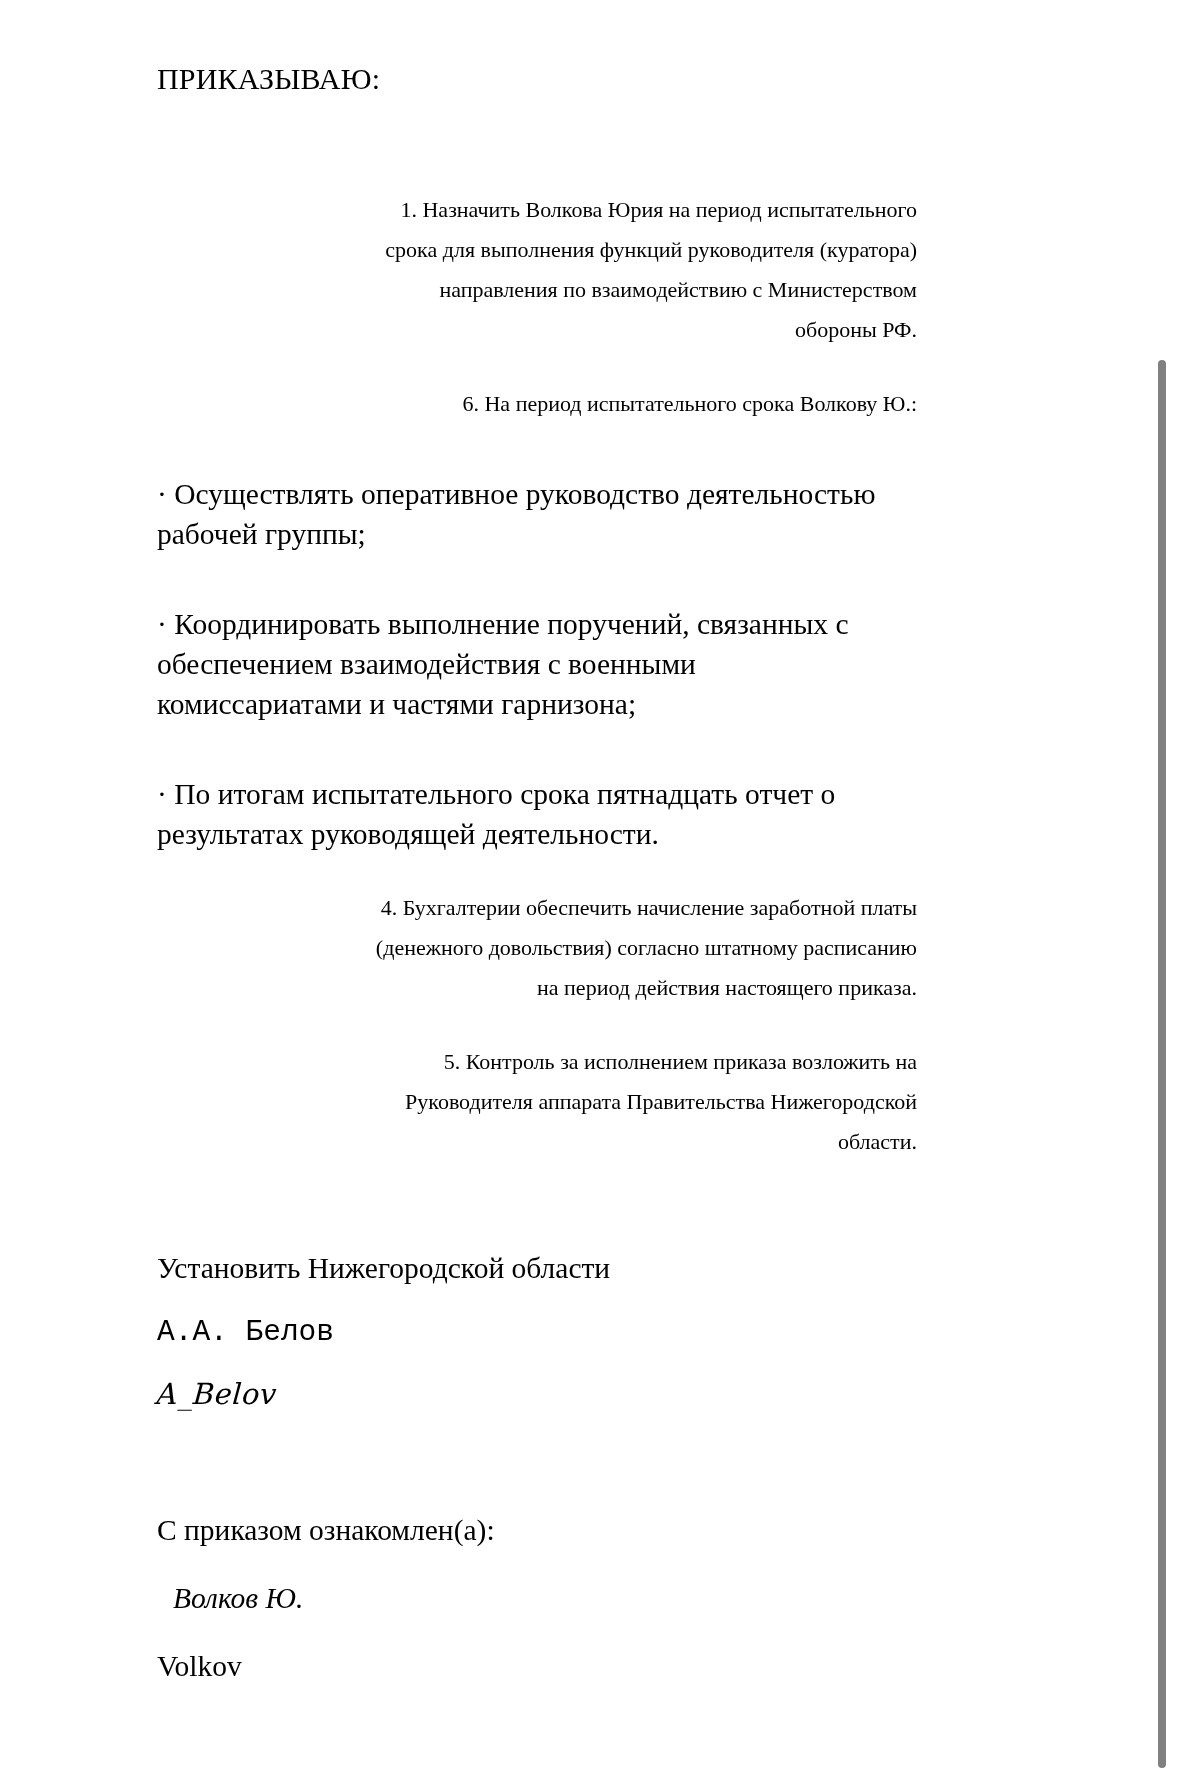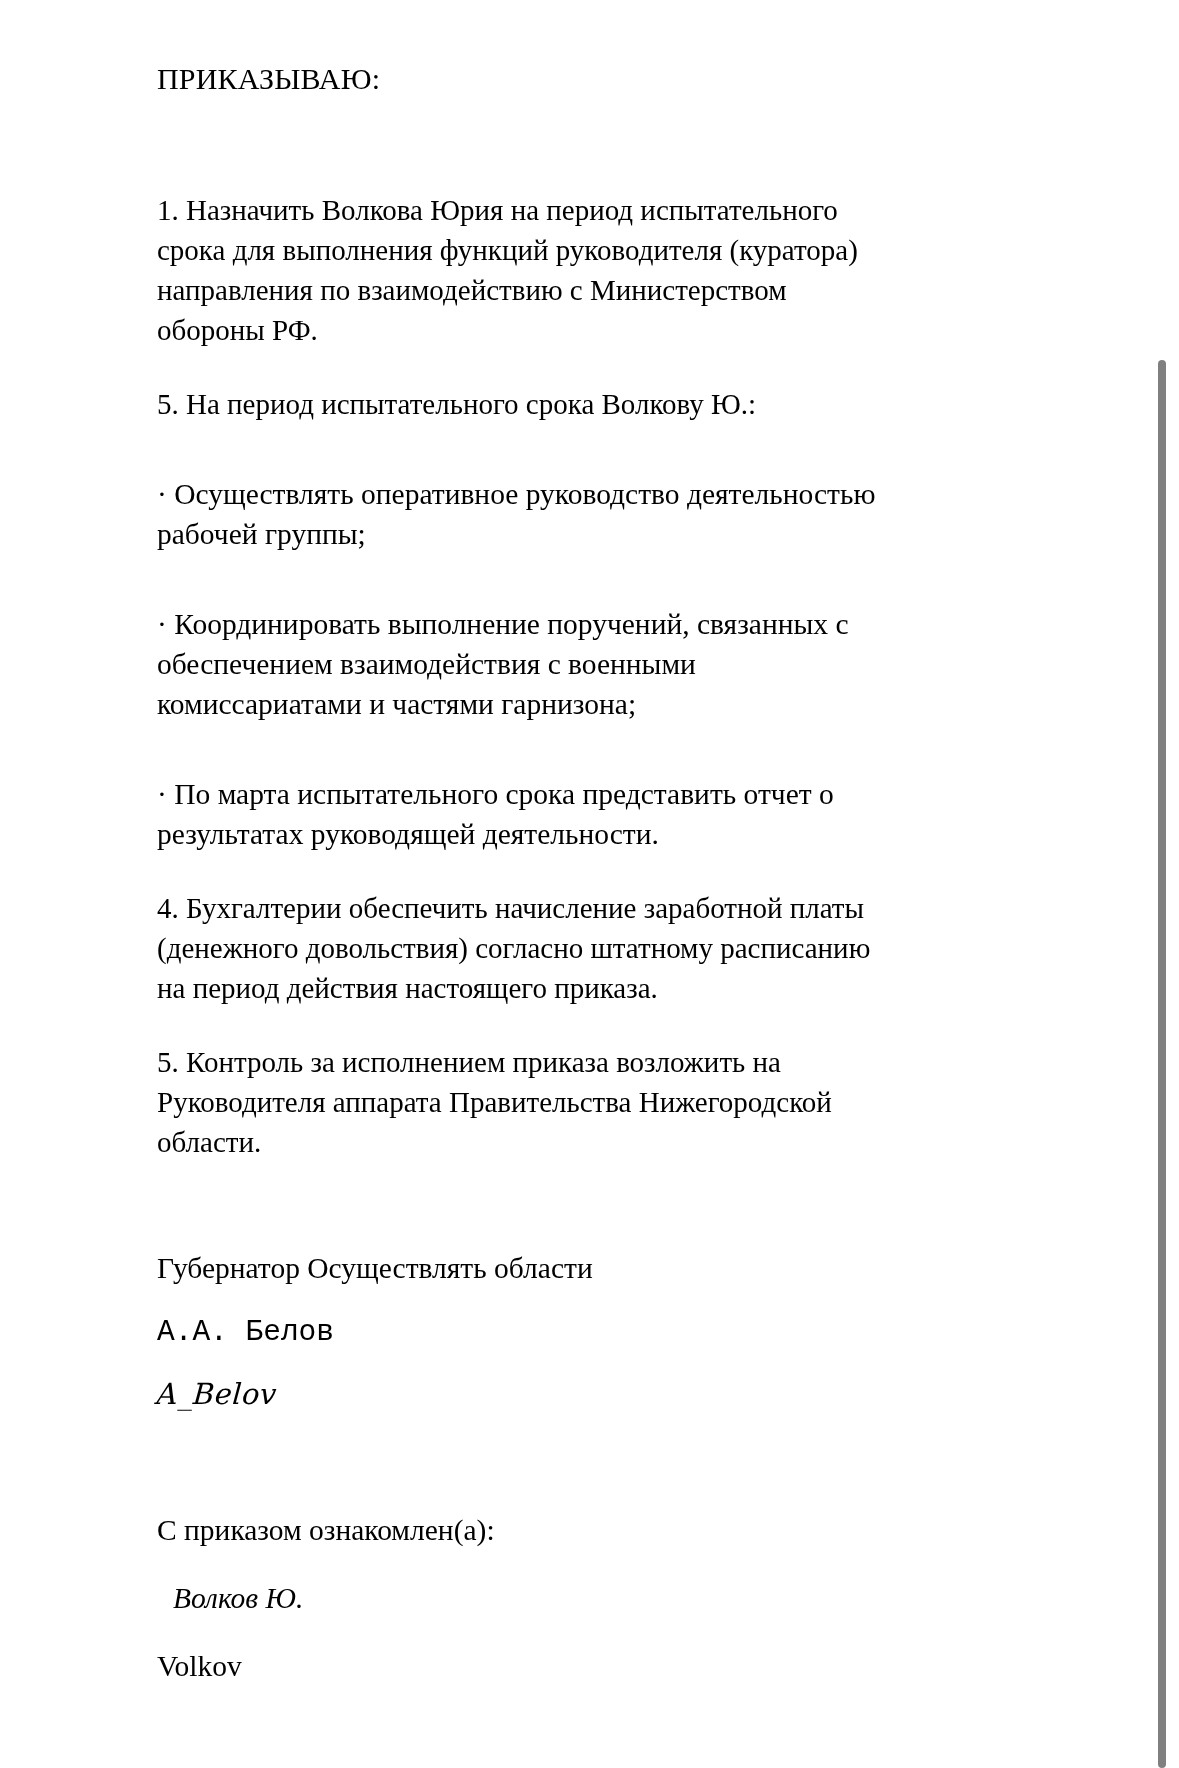--- a/index.html
+++ b/index.html
@@ -35,25 +35,25 @@
 
   .heading {
     font-size: 30px;
     line-height: 38px;
     letter-spacing: 0.2px;
     margin-top: 60px;
     white-space: pre;
   }
 
   .para {
-    font-size: 29px;
+    font-size: 22px;
     line-height: 40px;
     margin-top: 34px;
     white-space: pre-line;
-    text-align: left;
+    text-align: right;
   }
 
   .para.first-item {
     margin-top: 92px;
   }
 
   .bullet {
     font-size: 29.5px;
     line-height: 40px;
     margin-top: 50px;
@@ -133,42 +133,42 @@
   <div class="doc-page">
 
     <div class="heading">ПРИКАЗЫВАЮ:</div>
 
     <div class="para first-item">1. Назначить Волкова Юрия на период испытательного
 срока для выполнения функций руководителя (куратора)
 направления по взаимодействию с Министерством
 обороны РФ.</div>
 
 
-    <div class="para">5. На период испытательного срока Волкову Ю.:</div>
+    <div class="para">6. На период испытательного срока Волкову Ю.:</div>
 
     <div class="bullet"> · Осуществлять оперативное руководство деятельностью
 рабочей группы;</div>
 
     <div class="bullet"> · Координировать выполнение поручений, связанных с
 обеспечением взаимодействия с военными
 комиссариатами и частями гарнизона;</div>
 
-    <div class="bullet"> · По марта испытательного срока представить отчет о
+    <div class="bullet"> · По итогам испытательного срока пятнадцать отчет о
 результатах руководящей деятельности.</div>
 
     <div class="para">4. Бухгалтерии обеспечить начисление заработной платы
 (денежного довольствия) согласно штатному расписанию
 на период действия настоящего приказа.</div>
 
     <div class="para">5. Контроль за исполнением приказа возложить на
 Руководителя аппарата Правительства Нижегородской
 области.</div>
 
     <div class="signature-block">
-      <div class="sig-line">Губернатор Осуществлять области</div>
+      <div class="sig-line">Установить Нижегородской области</div>
       <div class="sig-line tight">А.А. Белов</div>
       <div class="cursive">A_Belov</div>
     </div>
 
     <div class="ack-block">
       <div class="ack-line">С приказом ознакомлен(а):</div>
       <div class="ack-line indent">Волков Ю.</div>
       <div class="ack-line">Volkov</div>
 
     </div>

